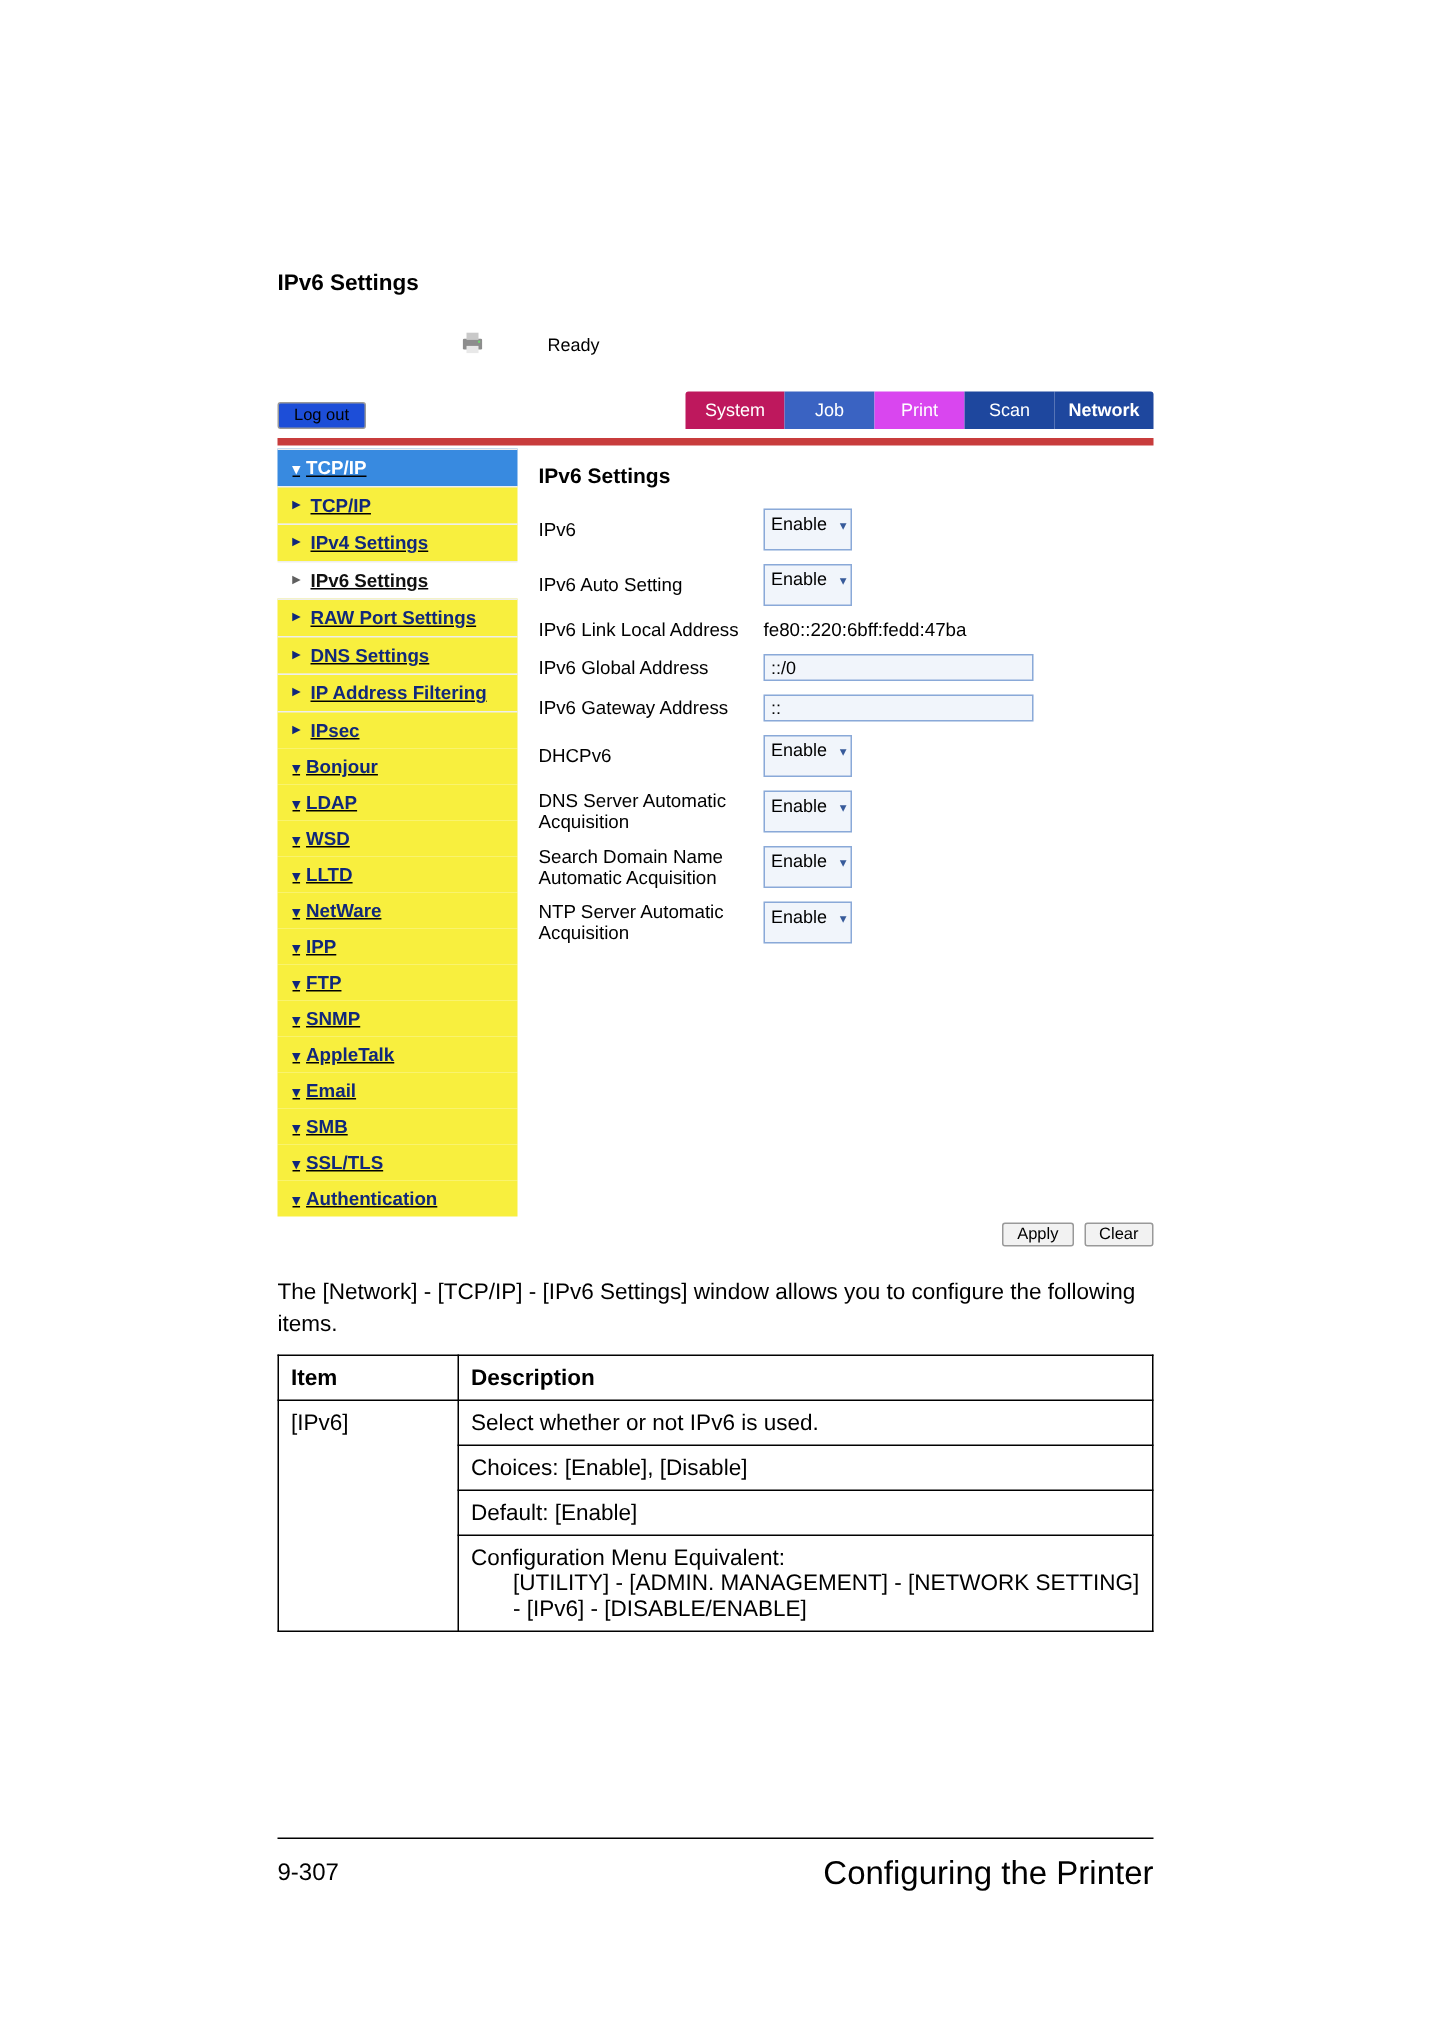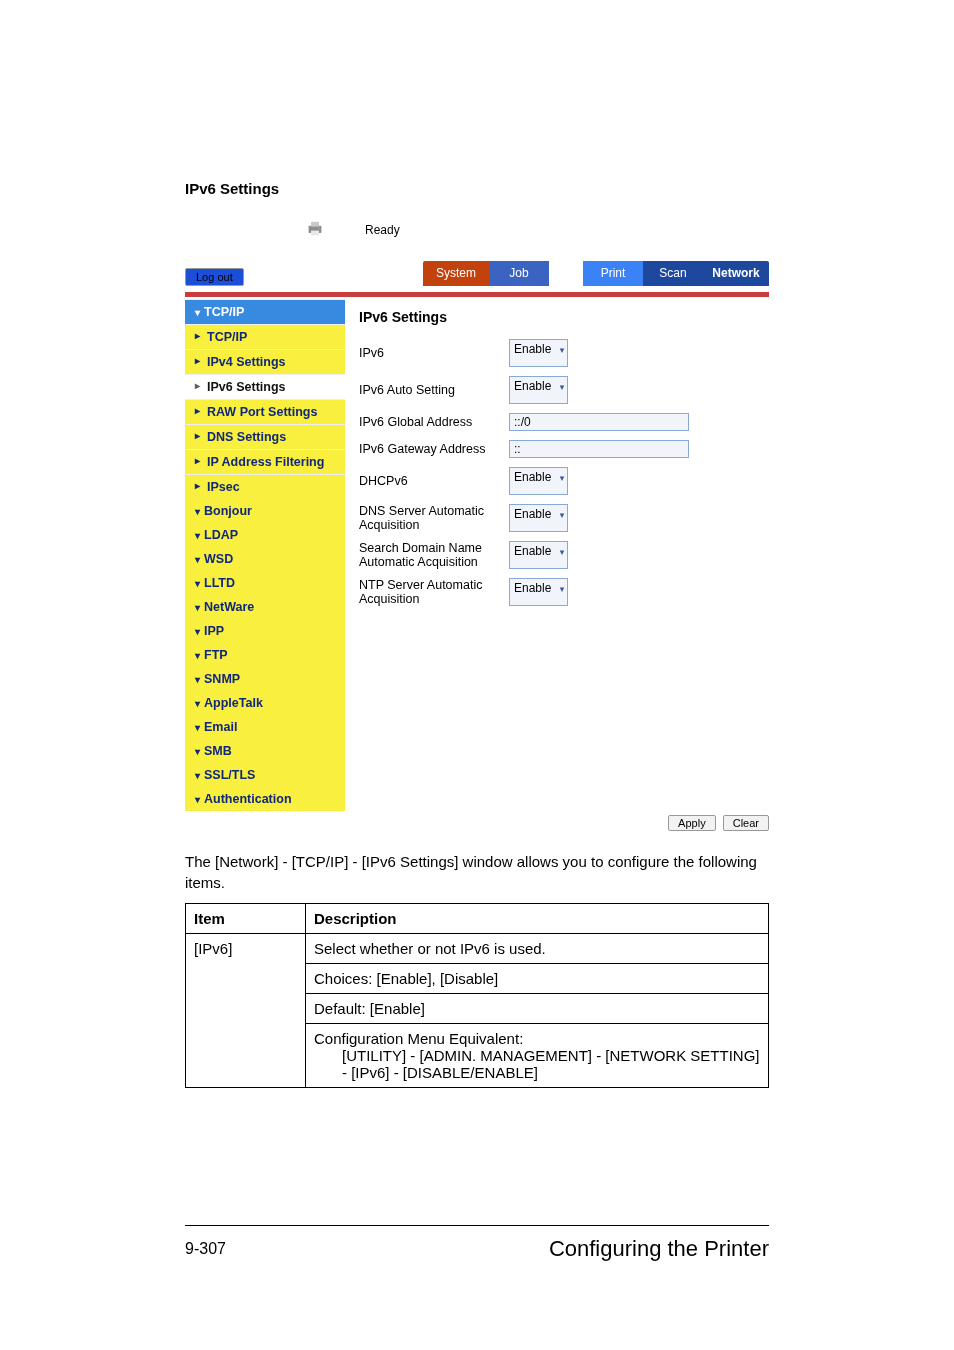--- a/index.html
+++ b/index.html
@@ -47,38 +47,39 @@
   .tabs {
     display: flex;
   }
   .tab {
     font-size: 12px;
     color: #fff;
     padding: 5px 0 6px 0;
     text-align: center;
     cursor: pointer;
   }
-  .tab.system  { background:#c2410c; width:66px; border-top-left-radius:2px; }
+  .tab.system  { background:#be185d; width:66px; border-top-left-radius:2px; }
   .tab.job     { background:#3a63c2; width:60px; }
-  .tab.print   { background:#3b82f6; width:60px;margin-left:34px; }
+  .tab.print   { background:#d946ef; width:60px; }
   .tab.scan    { background:#1e479e; width:60px; }
   .tab.network { background:#1e479e; width:66px; font-weight:bold; border-top-right-radius:2px; }
   .divider-red {
     height: 5px;
     background: #c83c3c;
     width: 100%;
     margin-bottom: 2px;
   }
   .main-row {
     display: flex;
     align-items: flex-start;
   }
   .sidebar {
     width: 160px;
     flex: 0 0 160px;
+    text-decoration: underline;
   }
   .side-item {
     font-size: 12.5px;
     font-weight: bold;
     color: #11287a;
     padding: 5px 6px 5px 10px;
     border-top: 1px solid #eee;
     cursor: pointer;
     position: relative;
   }
@@ -283,20 +284,24 @@
   <div class="content">
     <h2>IPv6 Settings</h2>
 
     <div class="form-row">
       <span class="form-label">IPv6</span>
       <span class="dd">Enable</span>
     </div>
     <div class="form-row">
       <span class="form-label">IPv6 Auto Setting</span>
       <span class="dd">Enable</span>
+    </div>
+    <div class="form-row">
+      <span class="form-label">IPv6 Link Local Address</span>
+      <span class="form-value">fe80::220:6bff:fedd:47ba</span>
     </div>
     <div class="form-row">
       <span class="form-label">IPv6 Global Address</span>
       <input class="txtinput" value="::/0" style="">
     </div>
     <div class="form-row">
       <span class="form-label">IPv6 Gateway Address</span>
       <input class="txtinput" value="::" style="">
     </div>
     <div class="form-row">

